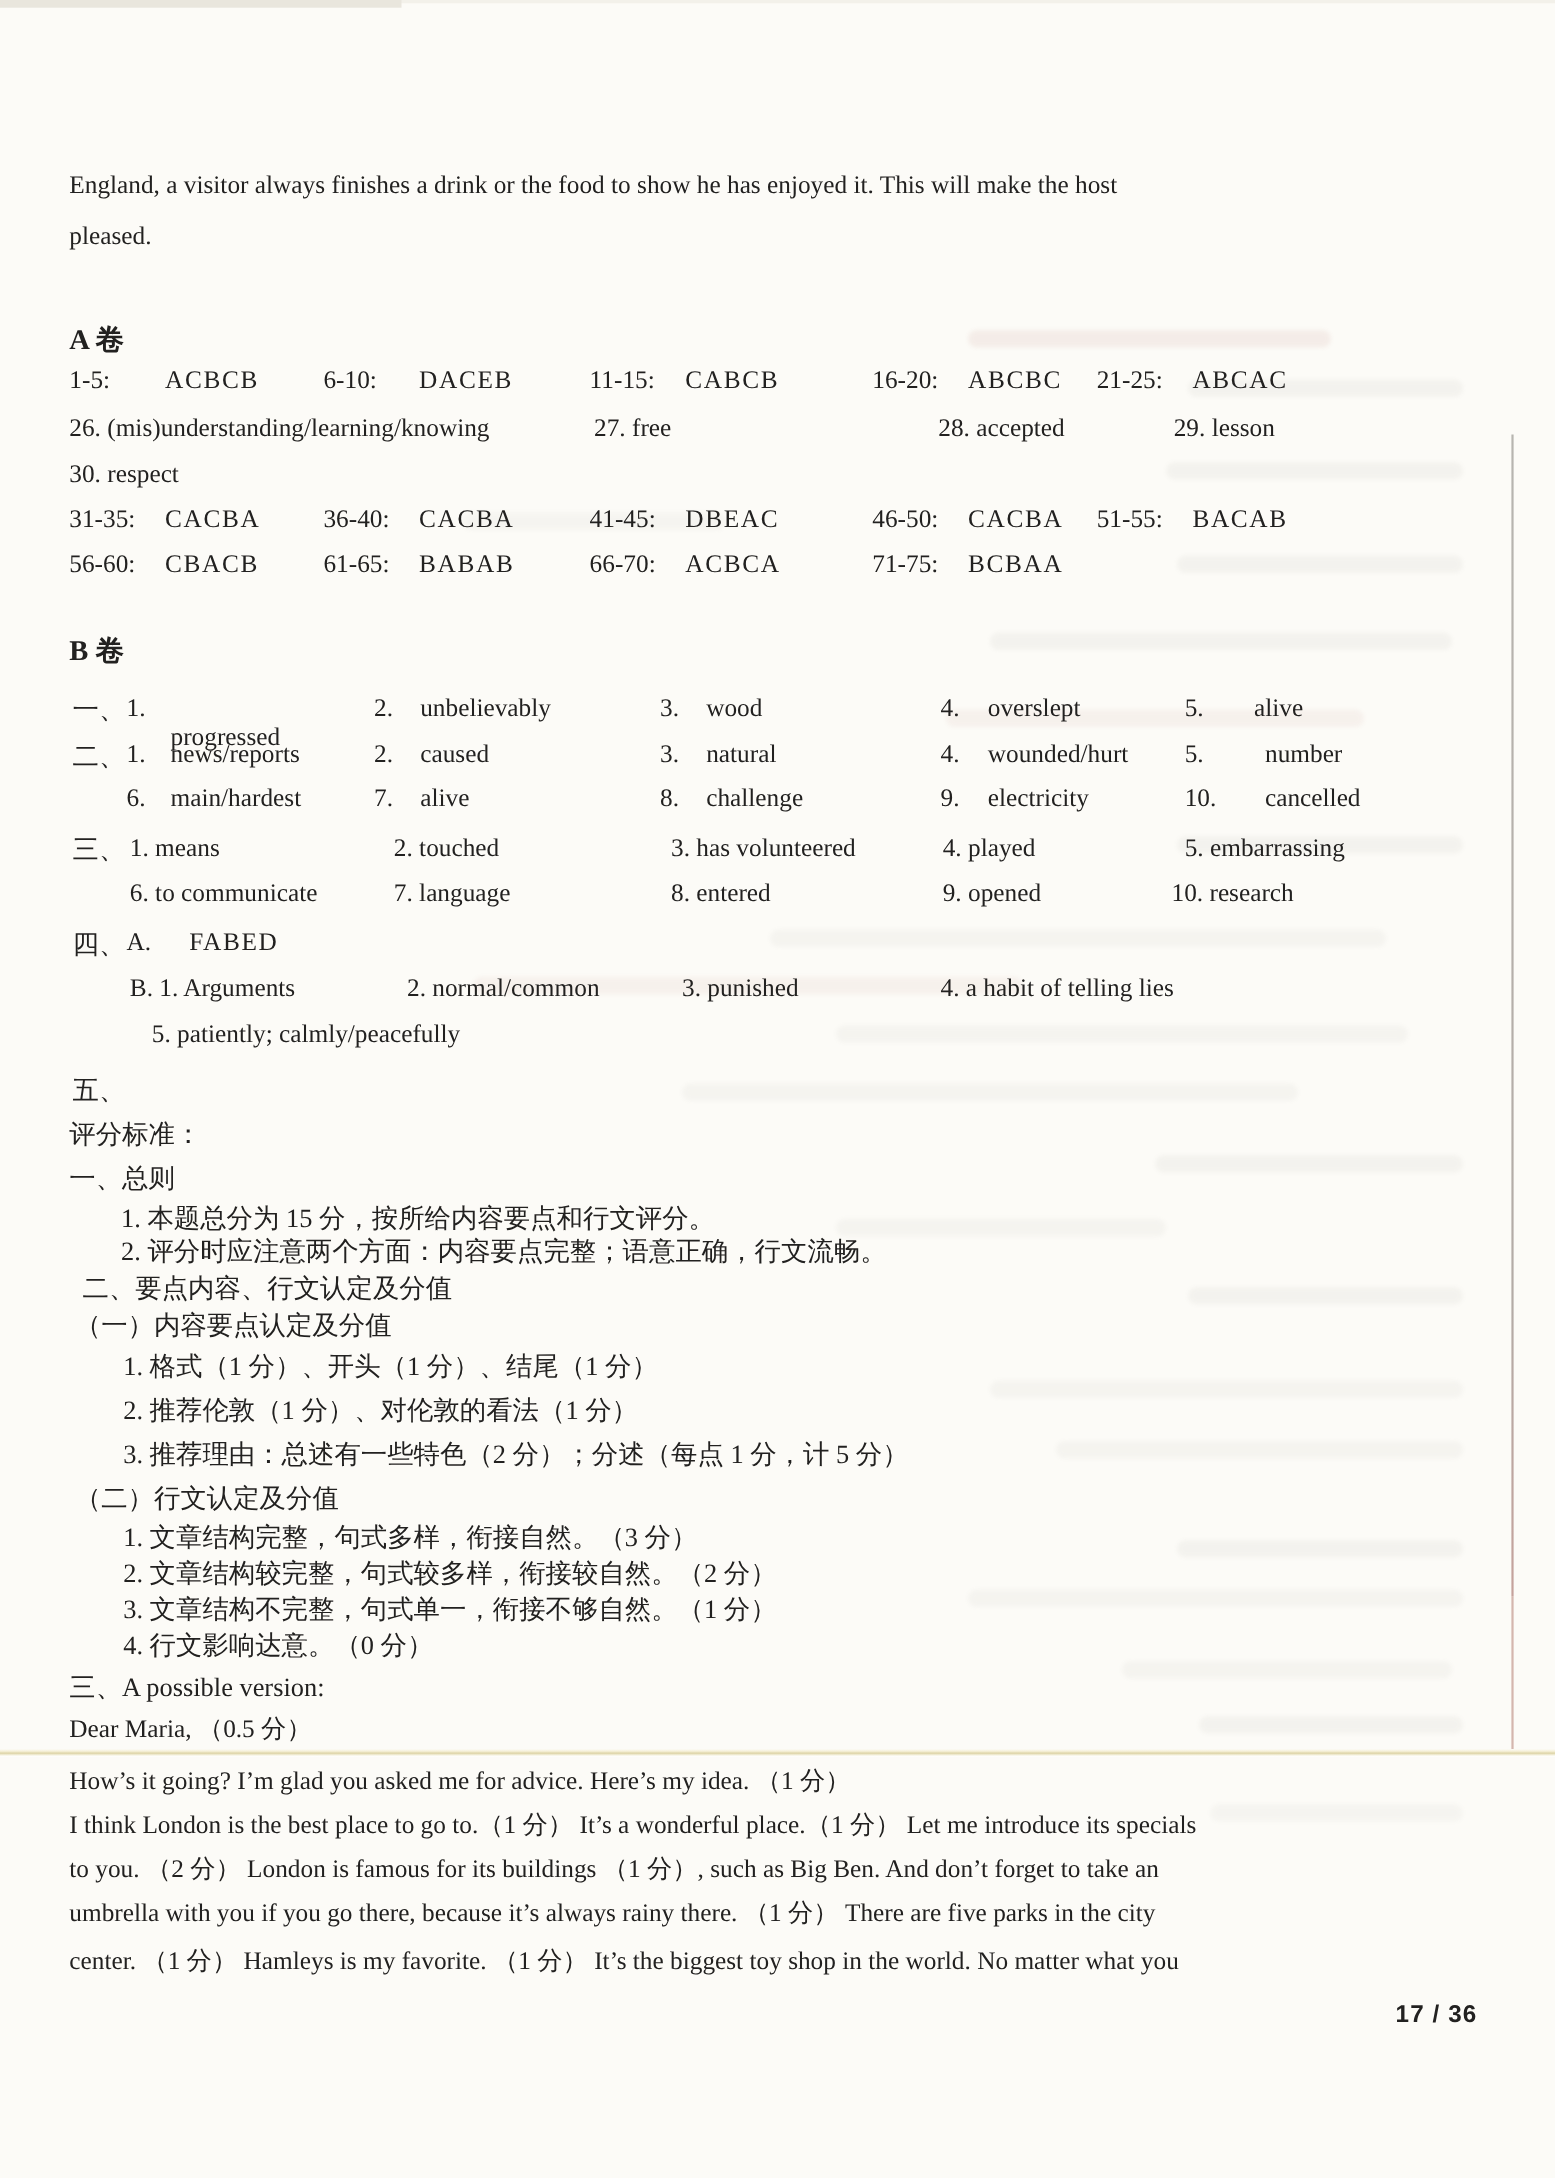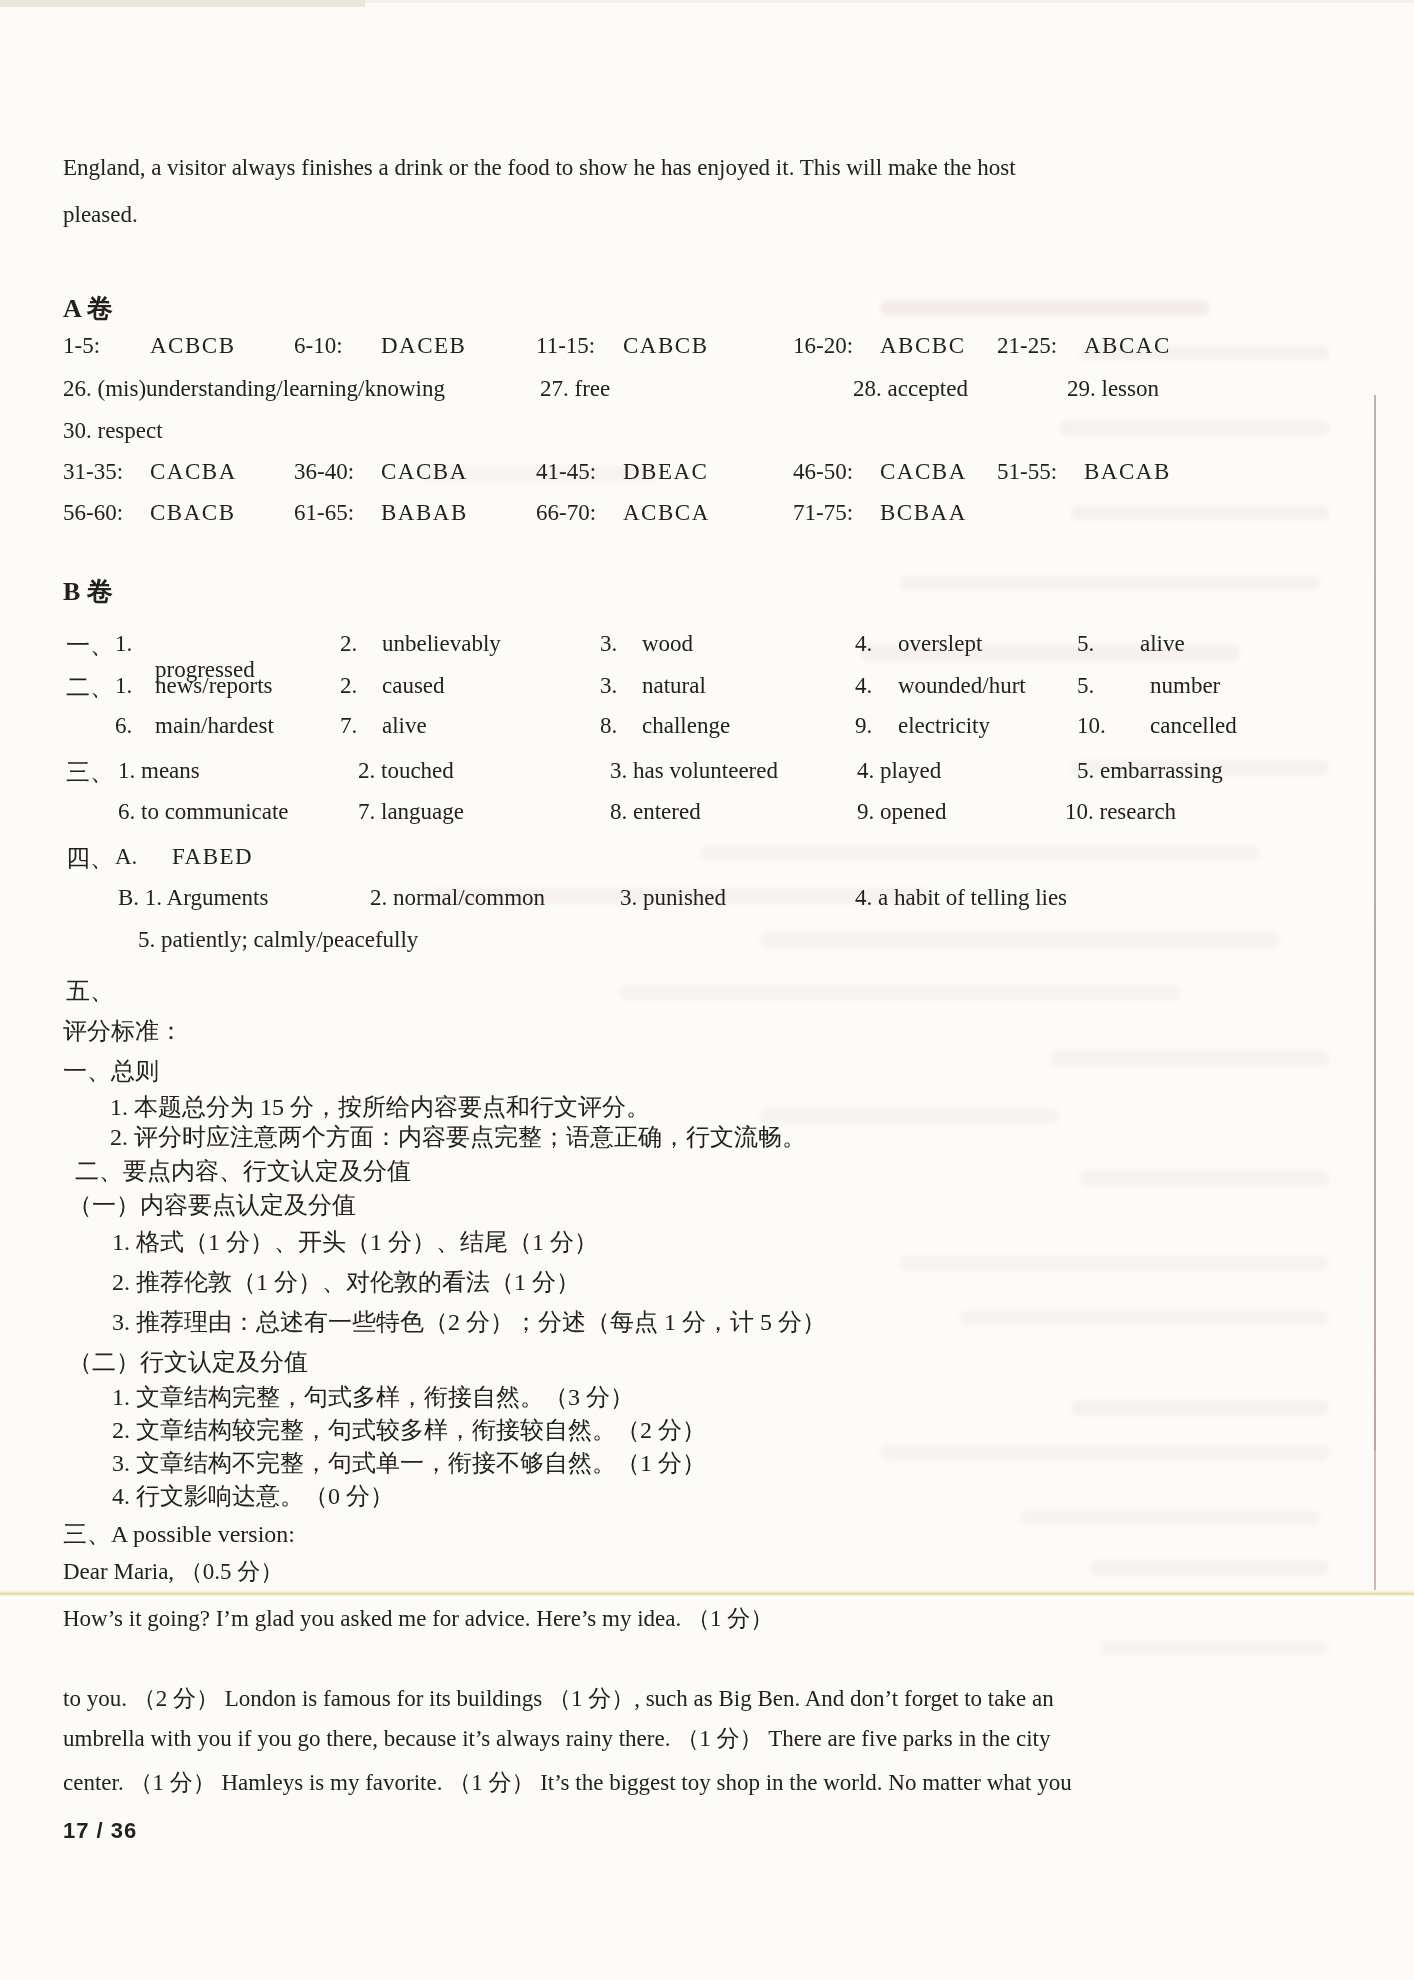--- a/index.html
+++ b/index.html
@@ -181,19 +181,20 @@
   <div class="abs zh" style="left:68px;top:1346px">（二）行文认定及分值</div>
   <div class="abs zh" style="left:112px;top:1381px">1. 文章结构完整，句式多样，衔接自然。（3 分）</div>
   <div class="abs zh" style="left:112px;top:1414px">2. 文章结构较完整，句式较多样，衔接较自然。（2 分）</div>
   <div class="abs zh" style="left:112px;top:1447px">3. 文章结构不完整，句式单一，衔接不够自然。（1 分）</div>
   <div class="abs zh" style="left:112px;top:1480px">4. 行文影响达意。（0 分）</div>
 
   <div class="abs zh" style="left:63px;top:1518px">三、A possible version:</div>
 
   <div class="abs en" style="left:63px;top:1556px">Dear Maria, （0.5 分）</div>
   <div class="abs en" style="left:63px;top:1603px">How’s it going? I’m glad you asked me for advice. Here’s my idea. （1 分）</div>
+  <div class="abs en" style="left:63px;top:1643px">I think London is the best place to go to.（1 分） It’s a wonderful place.（1 分） Let me introduce its specials</div>
   <div class="abs en" style="left:63px;top:1683px">to you. （2 分）  London is famous for its buildings （1 分）, such as Big Ben. And don’t forget to take an</div>
   <div class="abs en" style="left:63px;top:1723px">umbrella with you if you go there, because it’s always rainy there. （1 分）  There are five parks in the city</div>
   <div class="abs en" style="left:63px;top:1767px">center. （1 分）  Hamleys is my favorite. （1 分）  It’s the biggest toy shop in the world. No matter what you</div>
 
-  <div class="abs footer" style="left:63px;top:1818px;width:1280px;text-align:left">17 / 36</div>
+  <div class="abs footer" style="left:63px;top:1818px;width:1280px;text-align:right">17 / 36</div>
 
 </div>
 
 </body></html>

